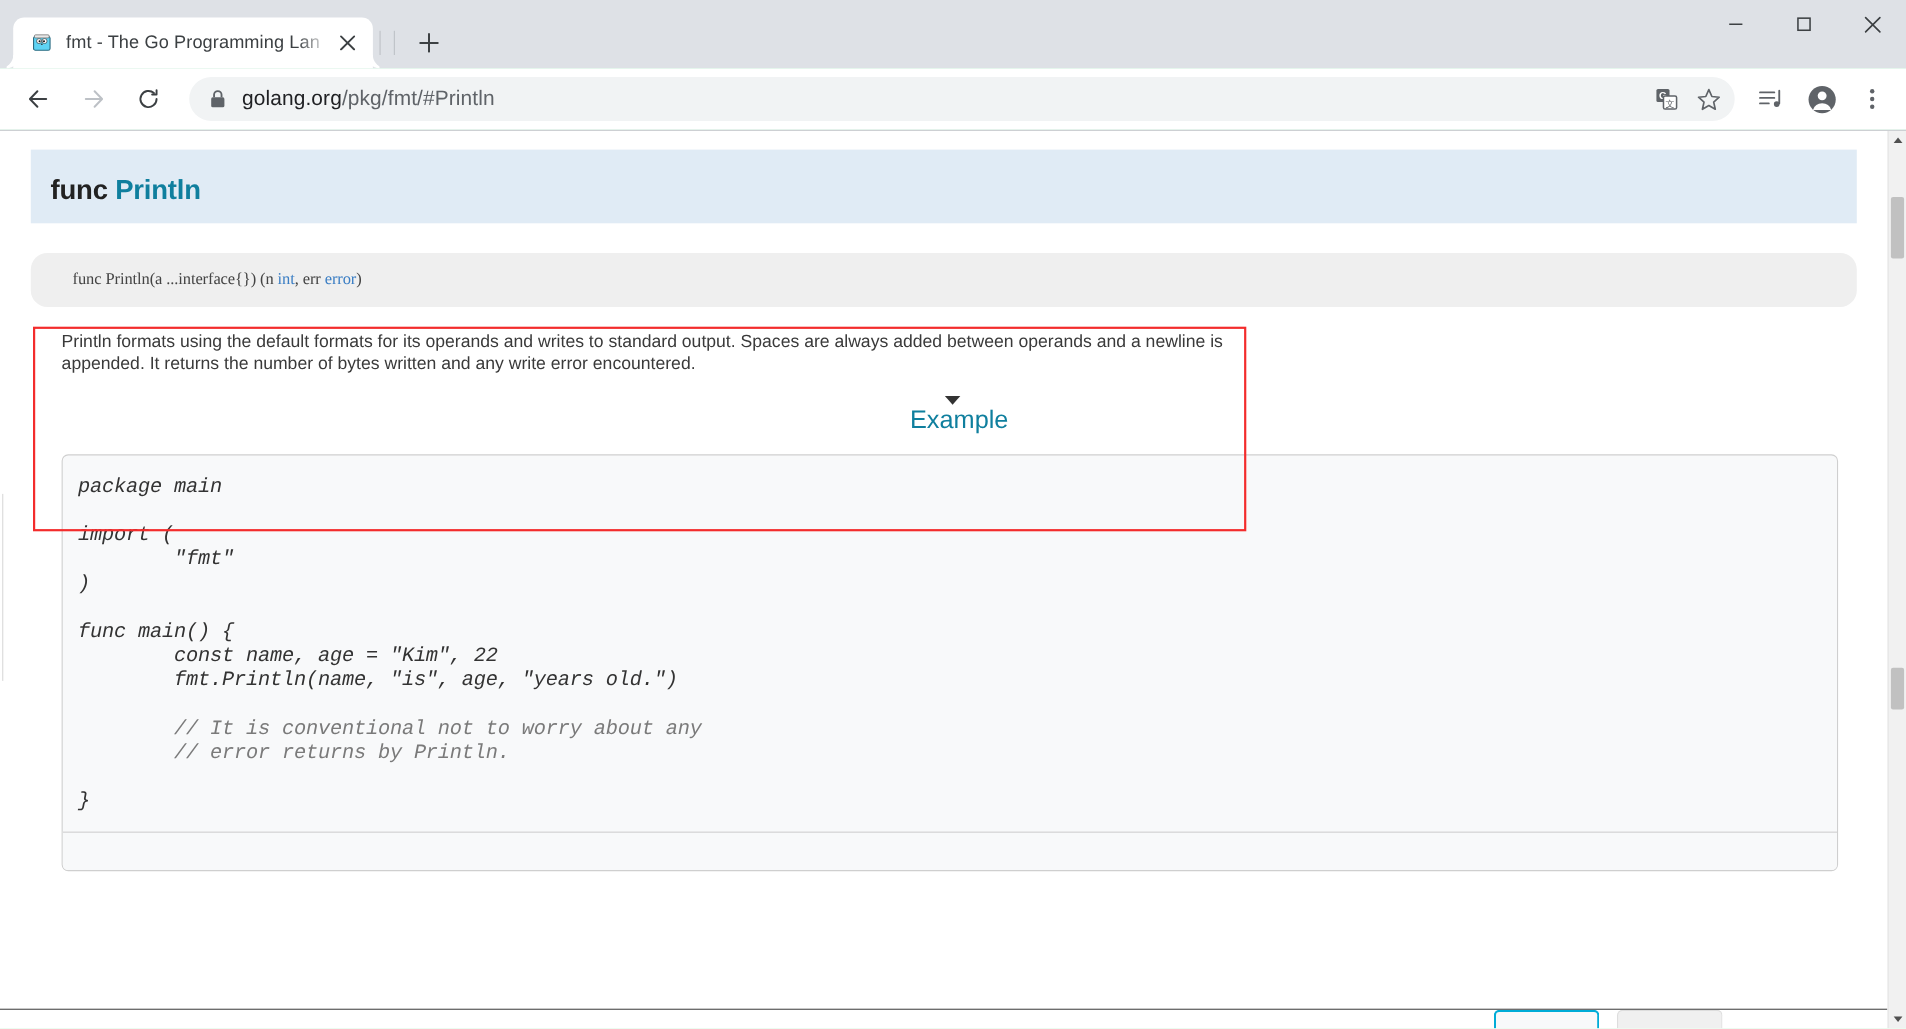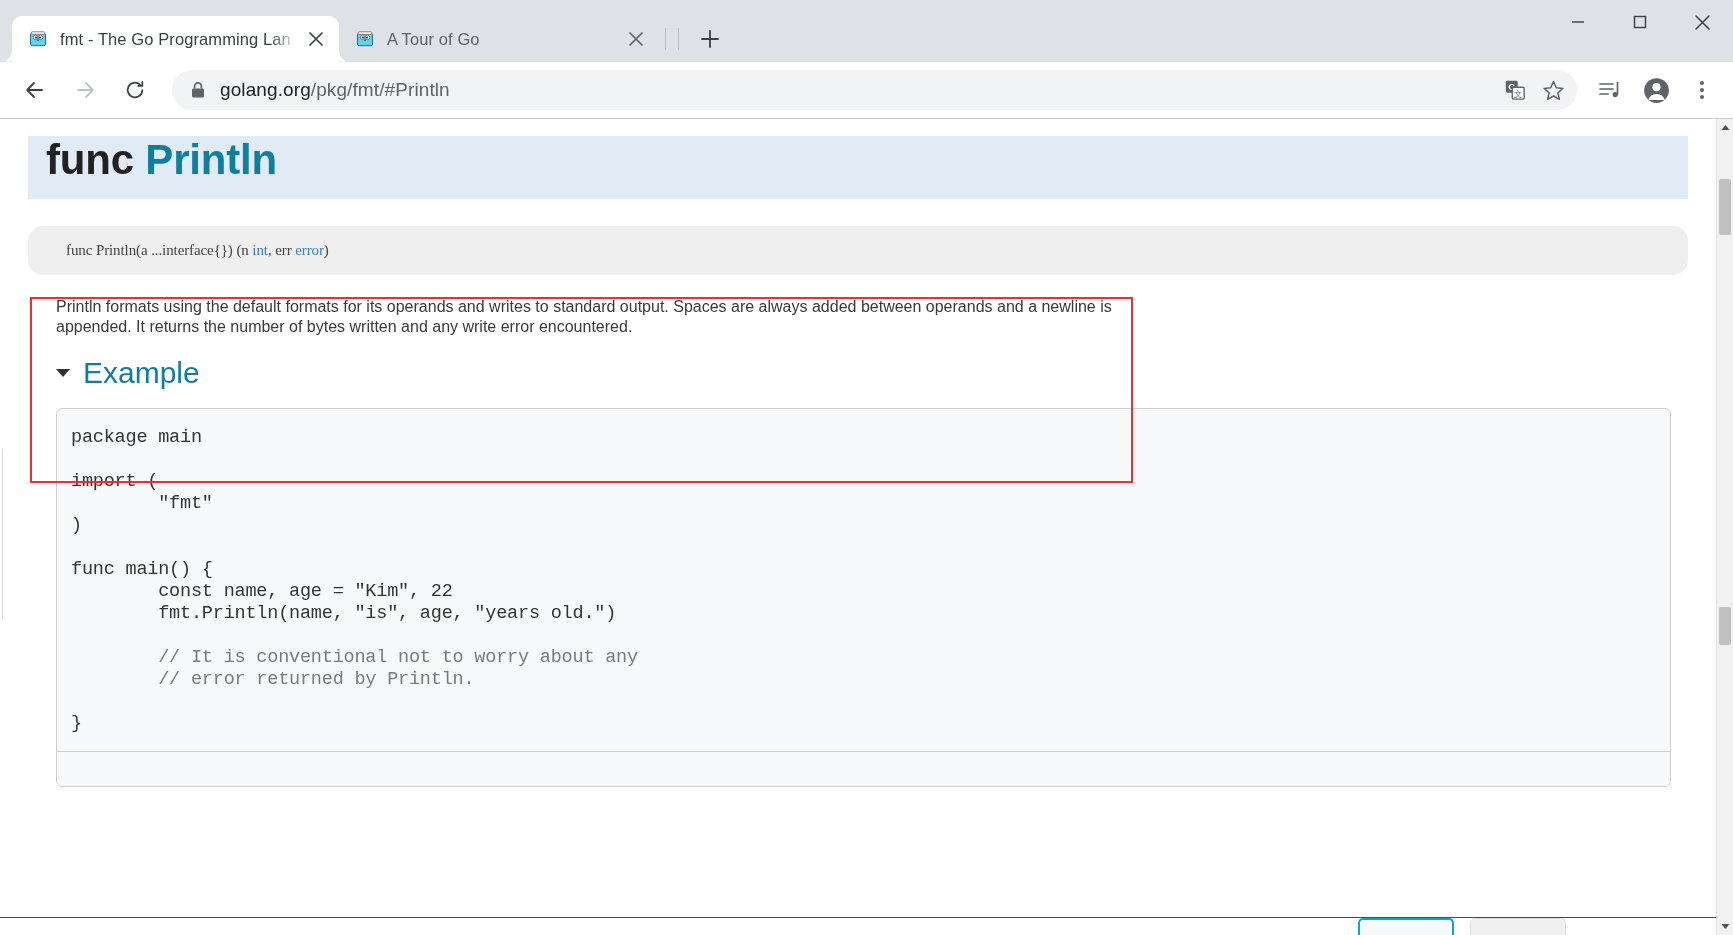--- a/index.html
+++ b/index.html
@@ -231,22 +231,22 @@
   }
 
   .pagebody {
     padding: 0;
     position: relative;
   }
 
   .func-heading {
     margin: 17px 28px 0 28px;
     background: #e0ebf5;
-    padding: 0 18px 15px 18px;
-    font-size: 42px;
+    padding: 23px 18px 15px 18px;
+    font-size: 25px;
     font-weight: bold;
     color: #222222;
     letter-spacing: -0.2px;
   }
   .func-heading .fname { color: #0f7f9e; }
 
   .highlight-box {
     position: absolute;
     left: 30px;
     top: 178px;
@@ -278,40 +278,42 @@
     line-height: 1.28;
     color: #3a3a3a;
     max-width: 1068px;
   }
 
   .example-toggle {
     margin: 18px 28px 0 28px;
     padding-left: 28px;
     display: flex;
     align-items: center;
-    font-size: 30px;
+    font-size: 23px;
     color: #0f7f9e;
+    flex-direction: column;
   }
   .caret {
     width: 0; height: 0;
     border-left: 7px solid transparent;
     border-right: 7px solid transparent;
     border-top: 8px solid #333333;
     margin-right: 13px;
     flex: 0 0 auto;
   }
 
   .example-box {
     margin: 18px 28px 0 28px;
     margin-left: 56px;
     margin-right: 45px;
     border: 1px solid #cfcfcf;
     border-radius: 6px;
     background: #f8f9fa;
     overflow: hidden;
+    font-style: italic;
   }
   .code-area {
     padding: 18px 16px 16px 14px;
     font-family: "Liberation Mono", monospace;
     font-size: 18.5px;
     line-height: 1.19;
     color: #333333;
     white-space: pre;
     min-height: 330px;
     box-sizing: border-box;
@@ -410,40 +412,20 @@
           </svg>
         </span>
         <span class="tab-title">fmt - The Go Programming Lan</span>
         <span class="tab-close">
           <svg width="14" height="14" viewBox="0 0 14 14">
               <path d="M1 1 L13 13 M13 1 L1 13" stroke="#3c4043" stroke-width="1.7" stroke-linecap="round"></path>
             </svg>
         </span>
       </div>
 
-      <div class="tab inactive">
-        <span class="tab-favicon">
-          <svg class="gopher" viewBox="0 0 24 24">
-            <rect x="3" y="5" width="18" height="15" rx="2" fill="#5ed3f3"></rect>
-            <rect x="3" y="5" width="18" height="15" rx="2" fill="none" stroke="#2b6b80" stroke-width="1.2"></rect>
-            <rect x="4" y="3.2" width="16" height="3.4" rx="1.2" fill="#e8e8e8" stroke="#6b6b6b" stroke-width="0.8"></rect>
-            <circle cx="9" cy="10" r="2.7" fill="#ffffff" stroke="#333" stroke-width="0.7"></circle>
-            <circle cx="15" cy="10" r="2.7" fill="#ffffff" stroke="#333" stroke-width="0.7"></circle>
-            <circle cx="9.6" cy="10.2" r="1.1" fill="#111111"></circle>
-            <circle cx="14.4" cy="10.2" r="1.1" fill="#111111"></circle>
-            <ellipse cx="12" cy="13.4" rx="1.1" ry="0.8" fill="#333333"></ellipse>
-          </svg>
-        </span>
-        <span class="tab-title">A Tour of Go</span>
-        <span class="tab-close">
-          <svg width="14" height="14" viewBox="0 0 14 14">
-              <path d="M1 1 L13 13 M13 1 L1 13" stroke="#5f6368" stroke-width="1.7" stroke-linecap="round"></path>
-            </svg>
-        </span>
-      </div>
 
       <div class="tab-sep"></div>
 
 
       <div class="tab-sep"></div>
 
       <div class="newtab">
         <svg width="18" height="18" viewBox="0 0 18 18">
             <path d="M9 1 L9 17 M1 9 L17 9" stroke="#3c4043" stroke-width="1.8" stroke-linecap="round"></path>
           </svg>
@@ -556,21 +538,21 @@
 
 import (
         "fmt"
 )
 
 func main() {
         const name, age = "Kim", 22
         fmt.Println(name, "is", age, "years old.")
 
         </span><span class="cmt">// It is conventional not to worry about any</span>
-        <span class="cmt">// error returned by Println.</span><span>
+        <span class="cmt">// error returns by Println.</span><span>
 
 }
 </span></div>
           <div class="example-foot"></div>
         </div>
 
       </div>
 
       <div class="bottom-bar">
         <div class="btn-stub primary"></div>

